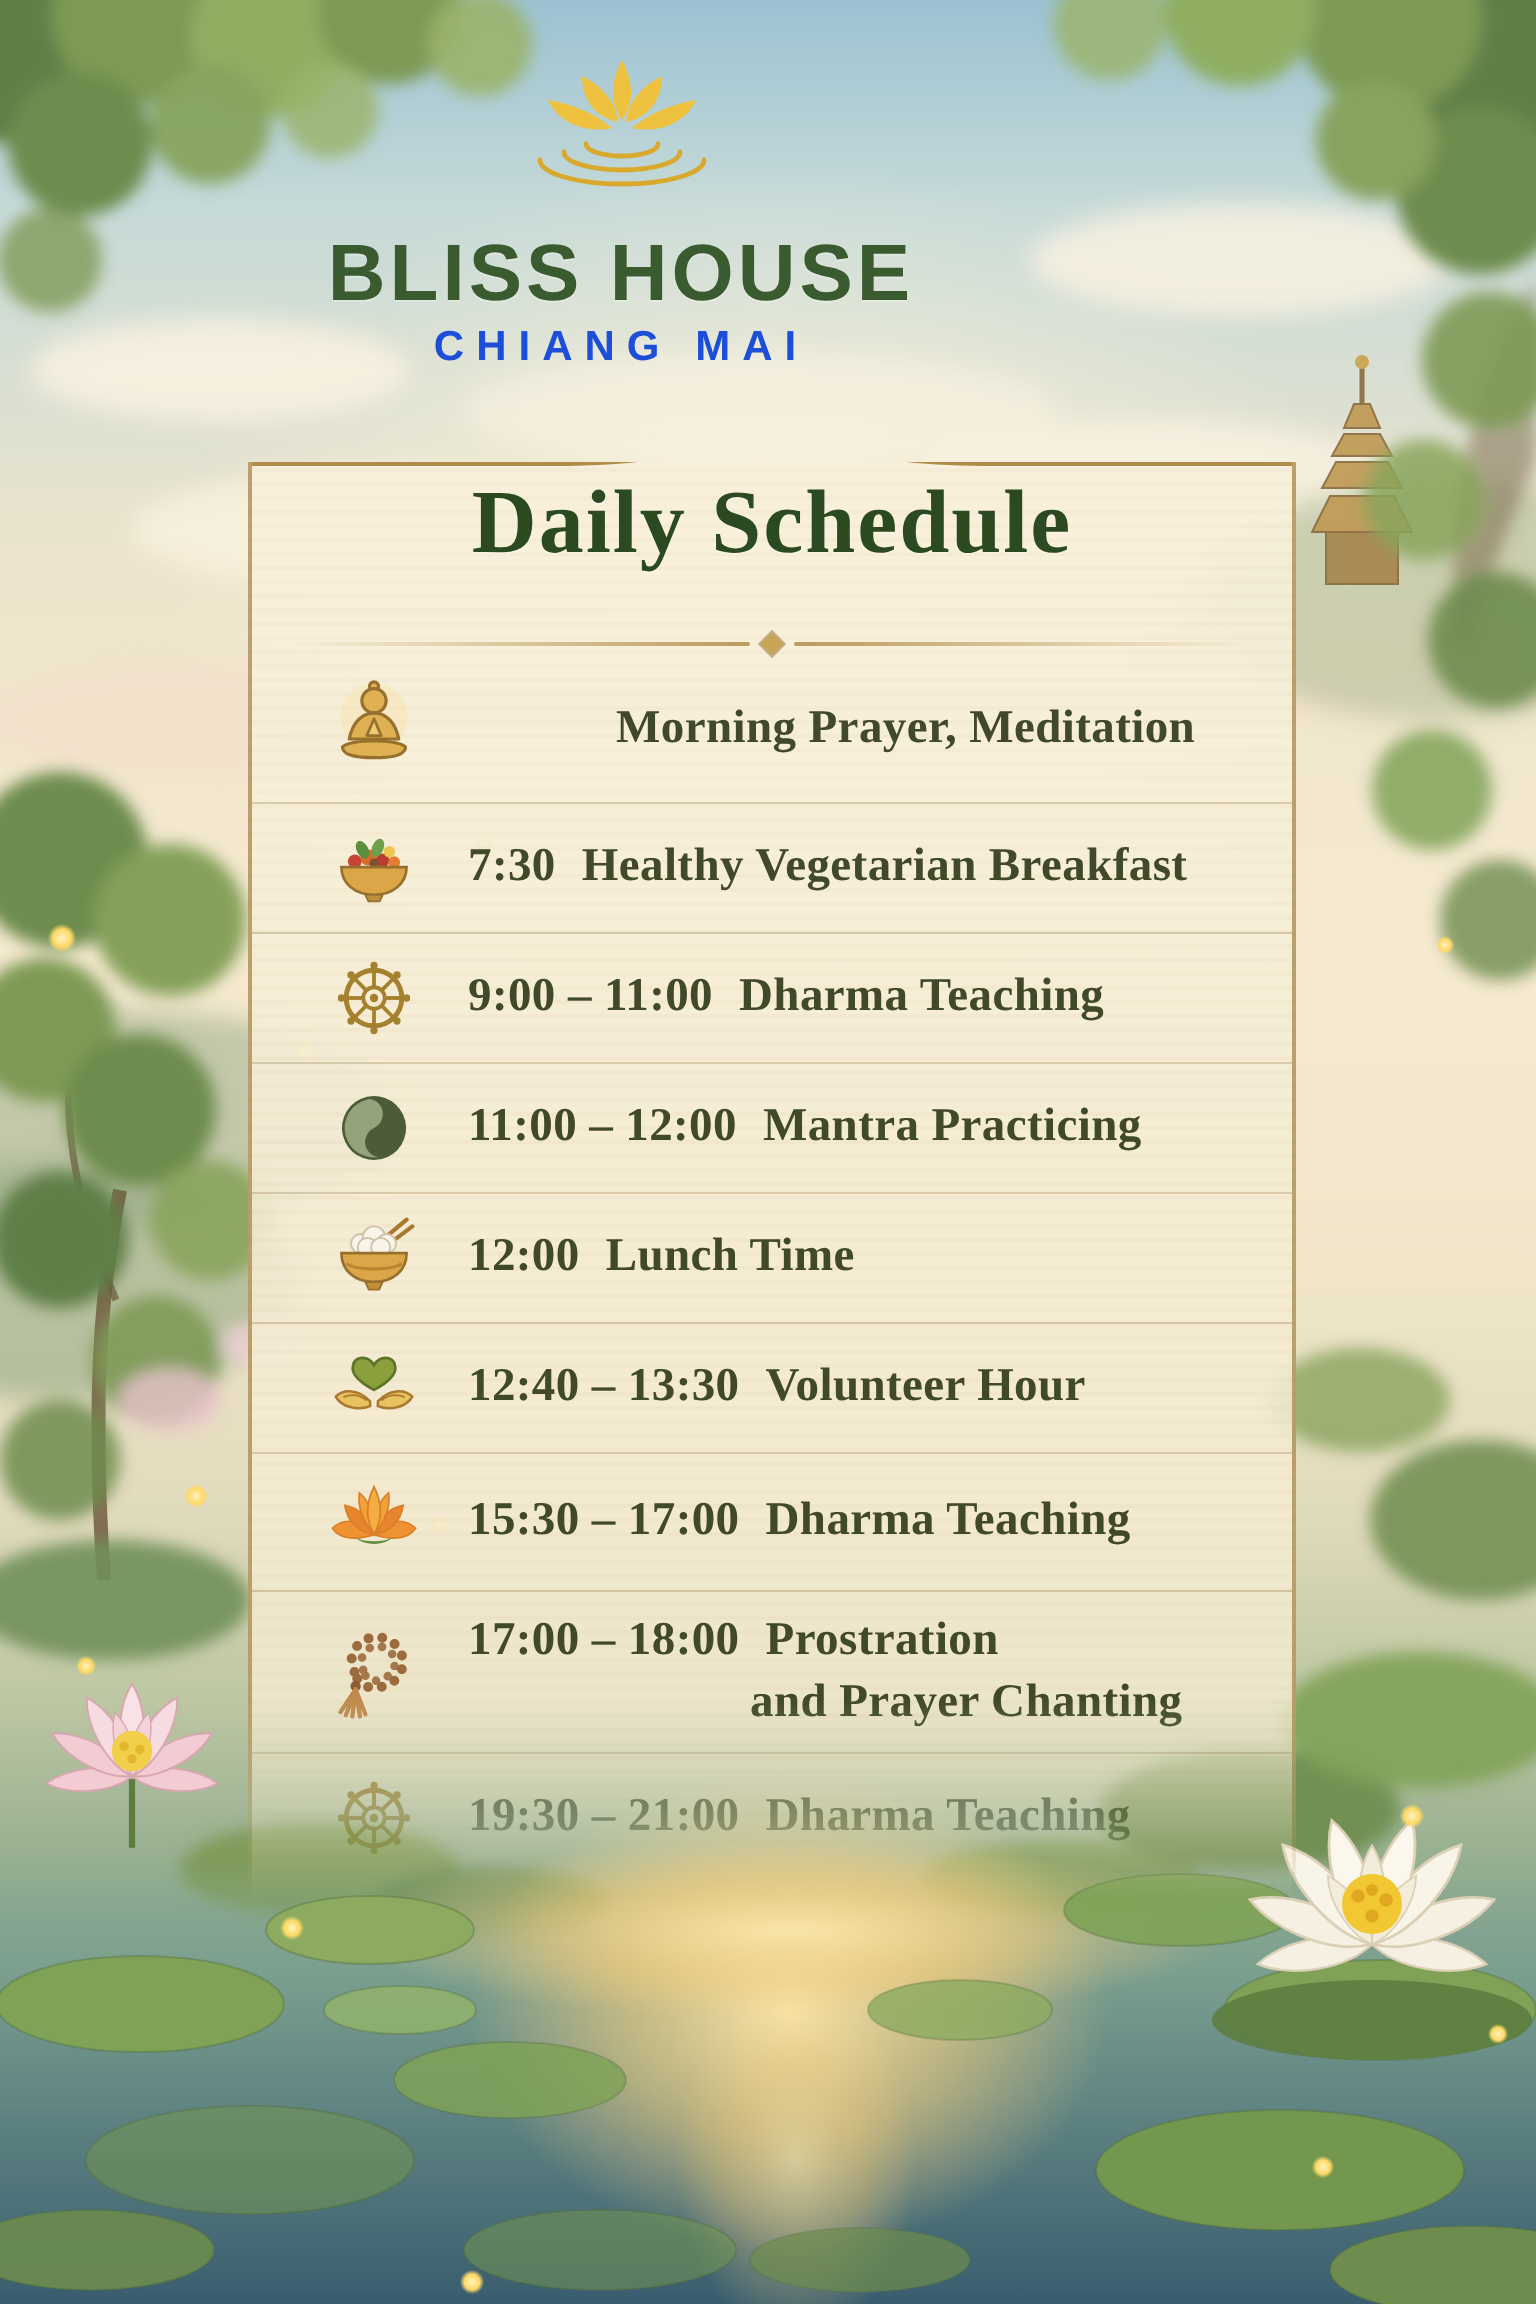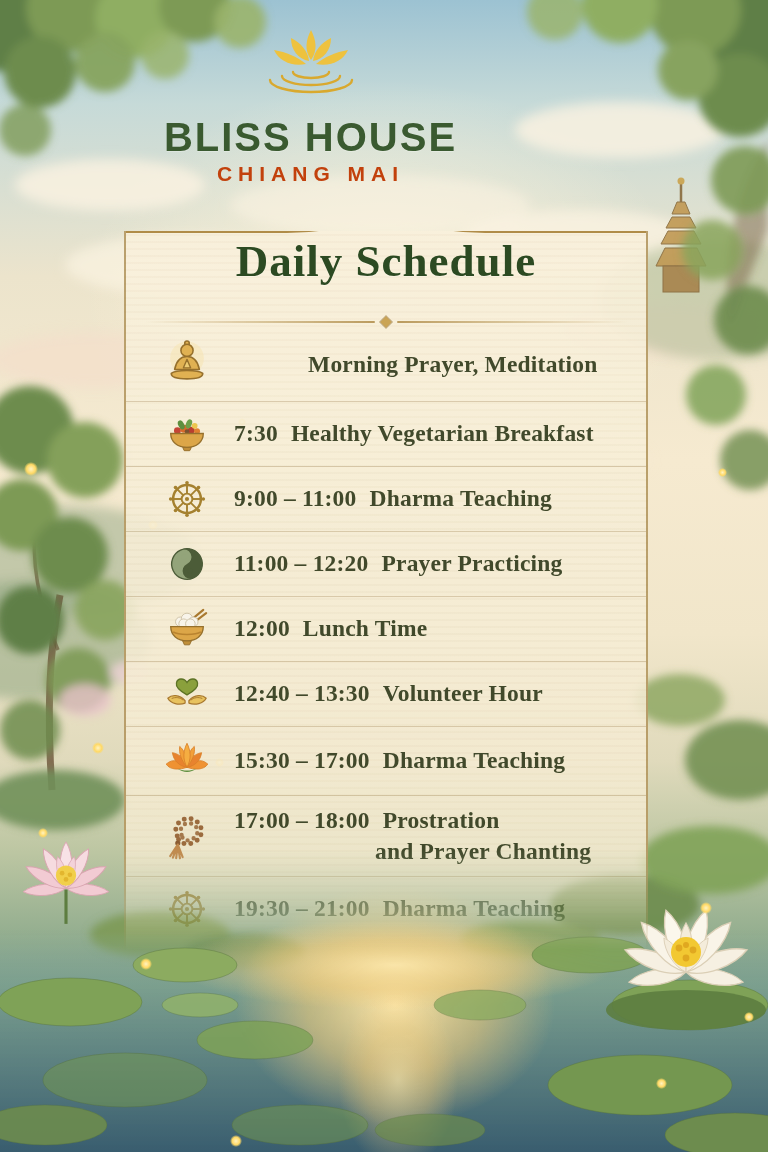--- a/index.html
+++ b/index.html
@@ -13,21 +13,21 @@
   
   .header{position:absolute;top:28px;left:0;width:621px;text-align:center;z-index:3;}
   .logo-svg{display:block;margin:0 auto;}
   .brand{
     font-family:"Liberation Sans", sans-serif;font-weight:bold;
     font-size:40px;letter-spacing:2px;color:#3a5a30;line-height:1.05;margin-top:2px;
     text-shadow:0 1px 0 rgba(255,255,255,.25);
   }
   .location{
     font-family:"Liberation Sans", sans-serif;font-weight:bold;
-    font-size:21px;letter-spacing:6px;color:#c2410c;margin-top:4px;
+    font-size:21px;letter-spacing:6px;color:#1d4ed8;margin-top:4px;
   }
   
   .panel{
     position:absolute;left:124px;top:231px;width:520px;height:719px;z-index:2;
     background:
       repeating-linear-gradient(0deg, rgba(196,174,132,.07) 0 2px, rgba(0,0,0,0) 2px 7px),
       linear-gradient(180deg, rgba(248,240,219,.93) 0%, rgba(245,236,212,.90) 55%, rgba(243,233,206,.84) 100%);
     border-left:2px solid rgba(166,133,72,.75);
     border-right:2px solid rgba(166,133,72,.75);
     -webkit-mask-image:linear-gradient(to bottom,#000 0%,#000 86%,rgba(0,0,0,0) 100%);
@@ -389,21 +389,21 @@
         <svg width="46" height="46" viewBox="0 0 48 48">
           <g transform="rotate(-25 24 24)">
             <circle cx="24" cy="24" r="16" fill="#93a47a" stroke="#4c5c38" stroke-width="1.4"></circle>
             <path d="M24,8 A16,16 0 0 1 24,40 A8,8 0 0 1 24,24 A8,8 0 0 0 24,8 Z" fill="#4c5c38"></path>
             <circle cx="24" cy="16" r="2.7" fill="#93a47a"></circle>
             <circle cx="24" cy="32" r="2.7" fill="#4c5c38"></circle>
           </g>
         </svg>
       </span>
       <div class="stext">
-        <div><span class="time">11:00 – 12:20</span><span class="act">Prayer Practicing</span></div>
+        <div><span class="time">11:00 – 12:00</span><span class="act">Mantra Practicing</span></div>
       </div>
     </div>
     <div class="rdiv"></div>
 
     <div class="srow">
       <span class="icon">
         <svg width="46" height="46" viewBox="0 0 48 48">
           <g stroke="#a9792f" stroke-width="2.2" stroke-linecap="round">
             <line x1="29" y1="14" x2="41" y2="4"></line>
               <line x1="32" y1="16.5" x2="44" y2="7.5"></line>

